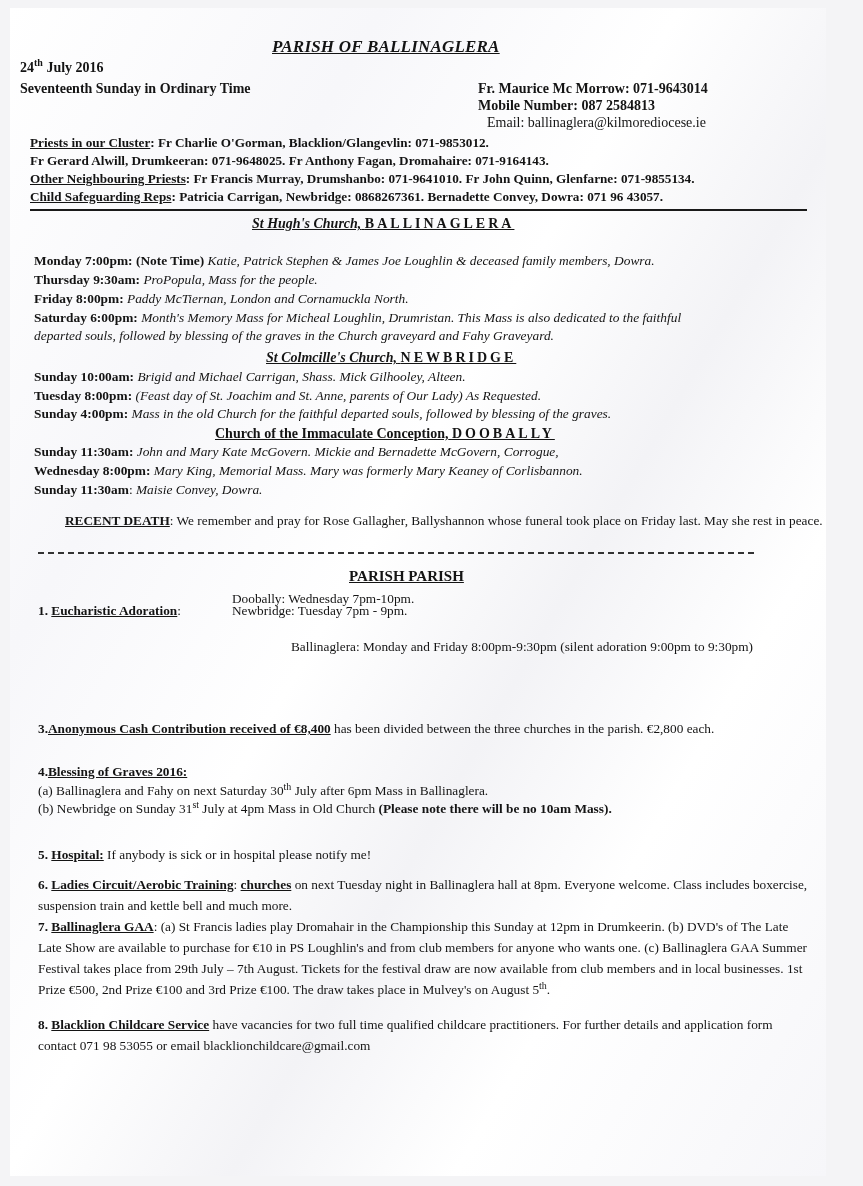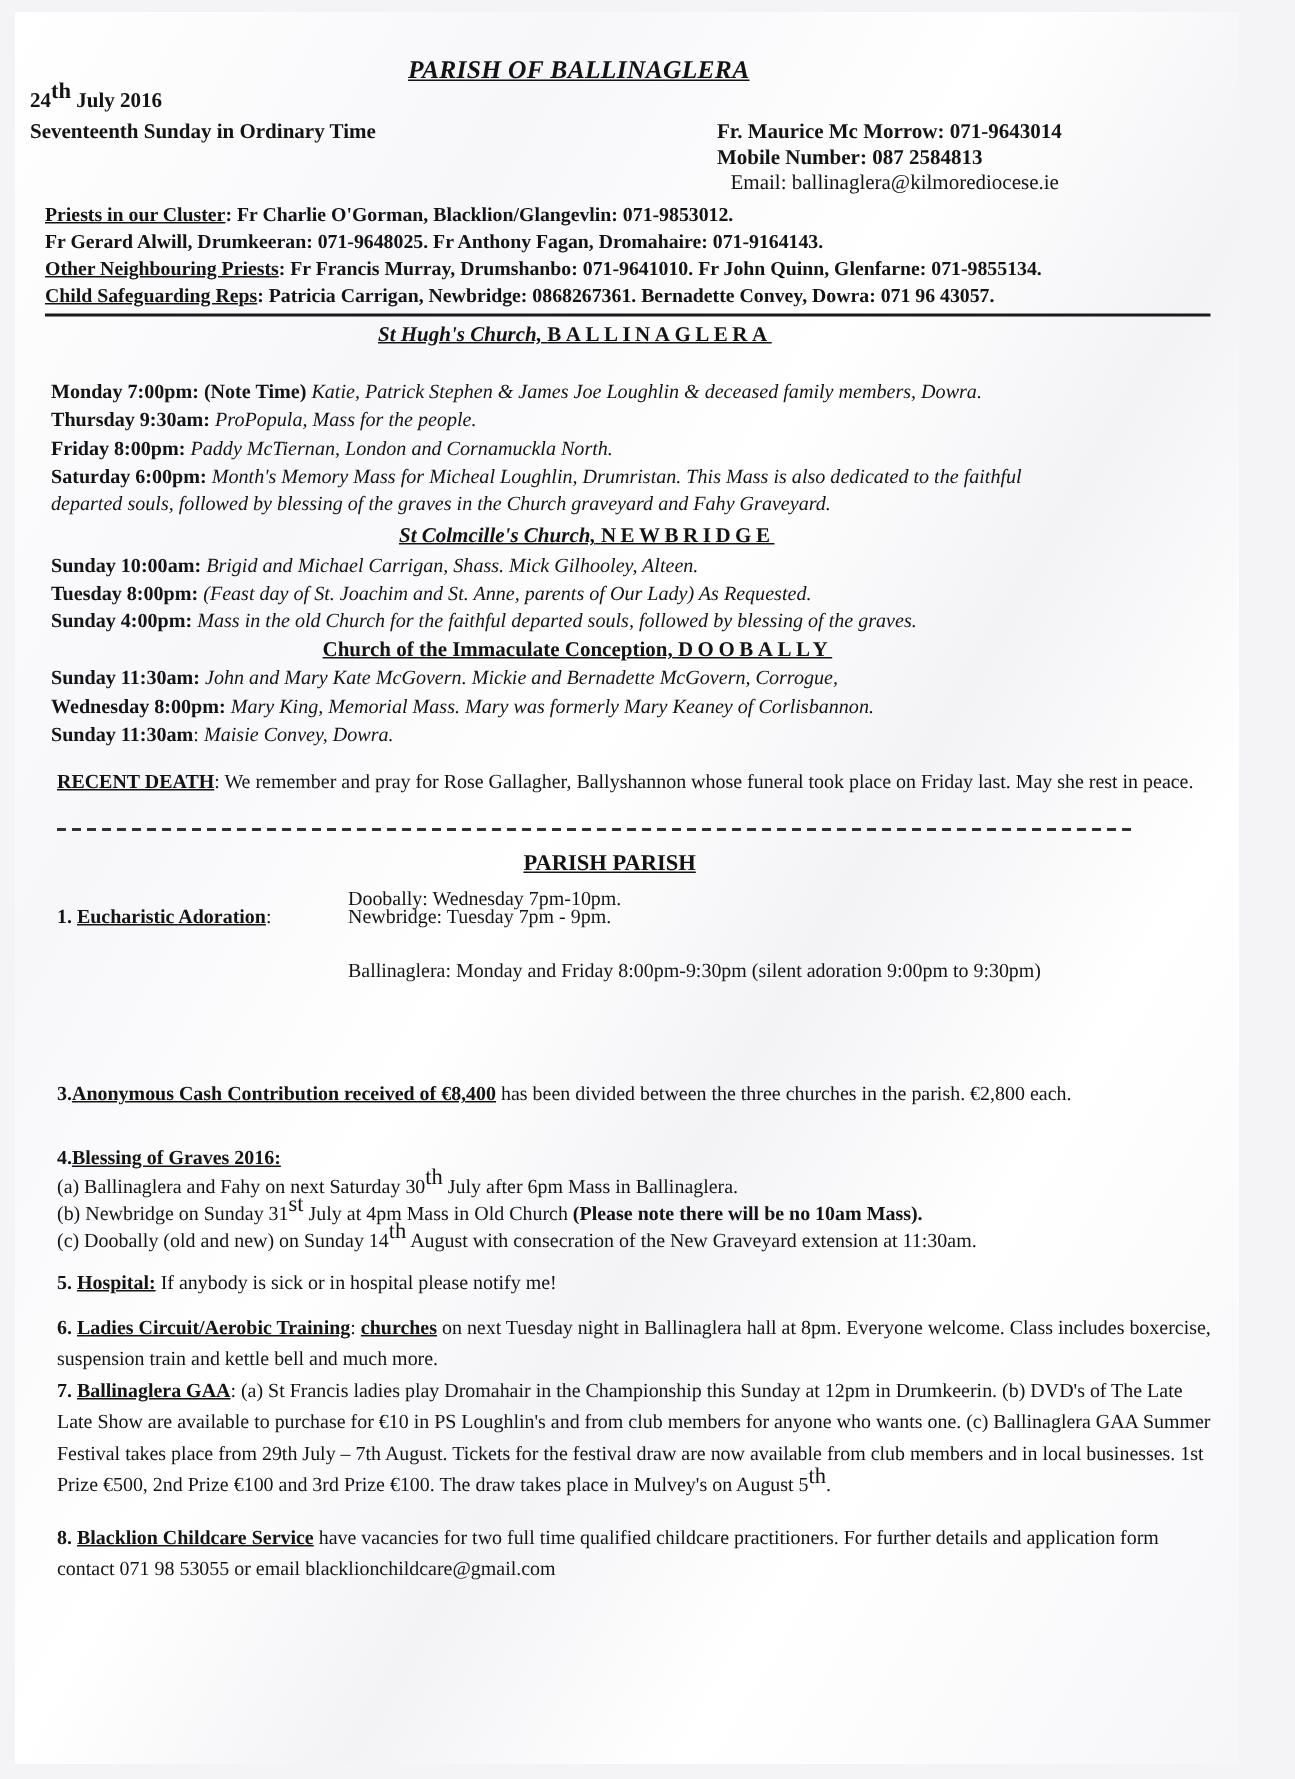--- a/index.html
+++ b/index.html
@@ -9,21 +9,21 @@
     font-family: "Liberation Serif", "DejaVu Serif", serif;
     color: #141414;
     position: relative;
   }
   .page {
     position: absolute; left: 10px; top: 8px; width: 816px; height: 1168px;
     background: linear-gradient(120deg, #ffffff 0%, #f7f7fa 25%, #ffffff 45%, #f3f3f6 60%, #ffffff 75%, #f6f6f9 100%);
   }
   .abs { position: absolute; white-space: nowrap; }
   .b { font-weight: bold; }
-  sup { font-size: 15px; line-height: 0; }
+  sup { font-size: 10px; line-height: 0; }
 
   .title { left: 262px; top: 29px; font-size: 17px; font-weight: bold; font-style: italic; text-decoration: underline; letter-spacing: 0.2px; }
   .hdr { font-size: 14px; font-weight: bold; }
   .email { font-size: 14px; }
 
   .clergy { left: 20px; font-size: 13.2px; font-weight: bold; }
   .clergy .lbl { text-decoration: underline; }
 
   .rule-solid { left: 20px; width: 777px; height: 0; border-top: 2px solid #1a1a1a; }
   .rule-dash { left: 28px; width: 716px; height: 0; border-top: 2px dashed #333; }
@@ -71,37 +71,36 @@
   <div class="abs church-h" style="left:256px; top:342px;"><span class="n">St Colmcille's Church,</span> <span class="spaced">NEWBRIDGE</span></div>
   <div class="abs mass" style="top:361px;"><span class="t">Sunday 10:00am:</span><span> </span><span class="d">Brigid and Michael Carrigan, Shass. Mick Gilhooley, Alteen.</span></div>
   <div class="abs mass" style="top:380px;"><span class="t">Tuesday 8:00pm:</span><span> </span><span class="d">(Feast day of St. Joachim and St. Anne, parents of Our Lady) As Requested.</span></div>
   <div class="abs mass" style="top:398px;"><span class="t">Sunday 4:00pm:</span><span> </span><span class="d">Mass in the old Church for the faithful departed souls, followed by blessing of the graves.</span></div>
 
   <div class="abs church-h" style="left:205px; top:418px;"><span>Church of the Immaculate Conception,</span> <span class="spaced">DOOBALLY</span></div>
   <div class="abs mass" style="top:436px;text-align:center;"><span class="t">Sunday 11:30am:</span><span> </span><span class="d">John and Mary Kate McGovern. Mickie and Bernadette McGovern, Corrogue,</span></div>
   <div class="abs mass" style="top:455px;"><span class="t">Wednesday 8:00pm:</span><span> </span><span class="d">Mary King, Memorial Mass.  Mary was formerly Mary Keaney of Corlisbannon.</span></div>
   <div class="abs mass" style="top:474px;"><span class="t">Sunday 11:30am</span><span>: </span><span class="d">Maisie Convey, Dowra.</span></div>
 
-  <div class="abs para" style="top:502px; width:760px;"><span class="k">RECENT DEATH</span><span>: We remember and pray for Rose Gallagher, Ballyshannon whose funeral took place on Friday last. May she rest in peace.</span></div>
+  <div class="abs para" style="top:502px; width:760px;margin-left:27px;"><span class="k">RECENT DEATH</span><span>: We remember and pray for Rose Gallagher, Ballyshannon whose funeral took place on Friday last. May she rest in peace.</span></div>
   <div class="abs rule-dash" style="top:544px;"></div>
 
   <div class="abs notice-h">PARISH PARISH</div>
 
   <div class="abs para" style="top:592px; width:200px;"><span class="b">1.</span> <span class="k">Eucharistic Adoration</span><span>:</span></div>
   <div class="abs para" style="left:222px; top:592px; width:560px;">Newbridge: Tuesday 7pm - 9pm.</div>
   <div class="abs para" style="left:222px; top:580px; width:560px;">Doobally:  Wednesday 7pm-10pm.</div>
-  <div class="abs para" style="left:222px; top:628px; width:580px;">Ballinaglera: Monday and Friday 8:00pm-9:30pm (silent adoration 9:00pm to 9:30pm)</div>
+  <div class="abs para" style="left:222px; top:628px; width:580px;text-align:center;">Ballinaglera: Monday and Friday 8:00pm-9:30pm (silent adoration 9:00pm to 9:30pm)</div>
 
 
   <div class="abs para" style="top:710px;"><span class="b">3.</span><span class="k">Anonymous Cash Contribution received of €8,400</span><span> has been divided between the three churches in the parish.  €2,800 each.</span></div>
 
   <div class="abs para" style="top:753px;"><span class="b">4.</span><span class="k">Blessing of Graves 2016:</span></div>
   <div class="abs para" style="top:772px;"><span>(a) Ballinaglera and Fahy on next Saturday 30</span><sup>th</sup><span> July after 6pm Mass in Ballinaglera.</span><span class="b"></span></div>
   <div class="abs para" style="top:790px;"><span>(b) Newbridge on Sunday 31</span><sup>st</sup><span> July at 4pm Mass in Old Church </span><span class="b">(Please note there will be no 10am Mass).</span></div>
-  <div class="abs para" style="top:808px;"><span>(c) Doobally (old and new) on Sunday 14</span><sup>th</sup><span> August with consecration of the New Graveyard extension at 11:30am.</span><span class="b"></span></div>
 
   <div class="abs para" style="top:836px;"><span class="b">5.</span> <span class="k">Hospital:</span><span> If anybody is sick or in hospital please notify me!</span></div>
 
   <div class="abs para" style="top:866px;"><span class="b">6.</span> <span class="k">Ladies Circuit/Aerobic Training</span><span>: </span><span class="k">churches</span><span> on next Tuesday night in Ballinaglera hall at 8pm.  Everyone welcome. Class includes boxercise, suspension train and kettle bell and much more.</span></div>
 
   <div class="abs para" style="top:908px;"><span class="b">7.</span> <span class="k">Ballinaglera GAA</span><span>: (a) St Francis ladies play Dromahair in the Championship this Sunday at 12pm in Drumkeerin. (b) DVD's of The Late Late Show are available to purchase for €10 in PS Loughlin's and from club members for anyone who wants one. (c) Ballinaglera GAA Summer Festival takes place from 29th July – 7th August. Tickets for the festival draw are now available from club members and in local businesses. 1st Prize €500, 2nd Prize €100 and 3rd Prize €100. The draw takes place in Mulvey's on August 5</span><sup>th</sup><span>.</span></div>
 
   <div class="abs para" style="top:1006px;"><span class="b">8.</span> <span class="k">Blacklion Childcare Service</span><span> have vacancies for two full time qualified childcare practitioners.  For further details and application form contact 071 98 53055 or email blacklionchildcare@gmail.com</span></div>
 
 </div>

